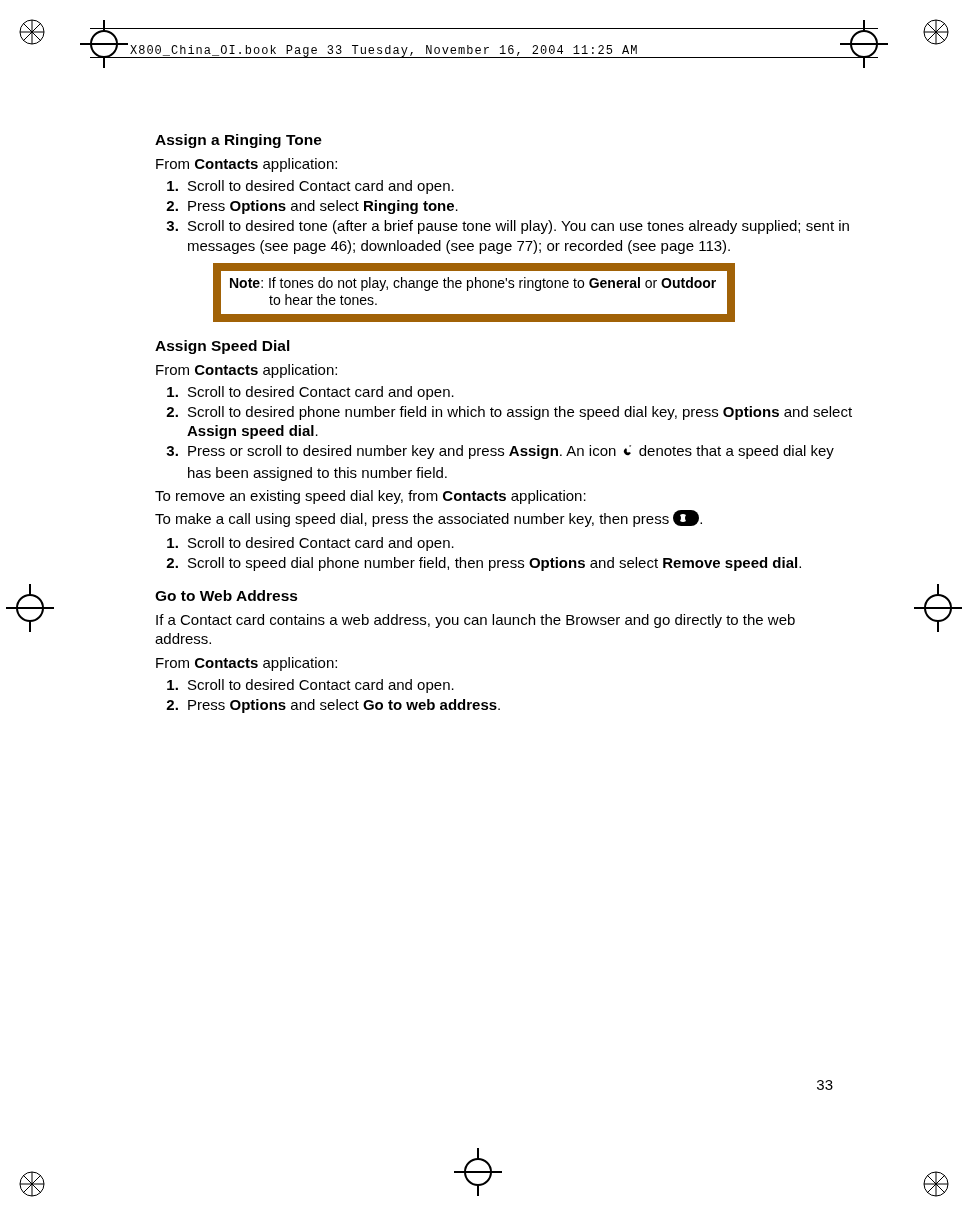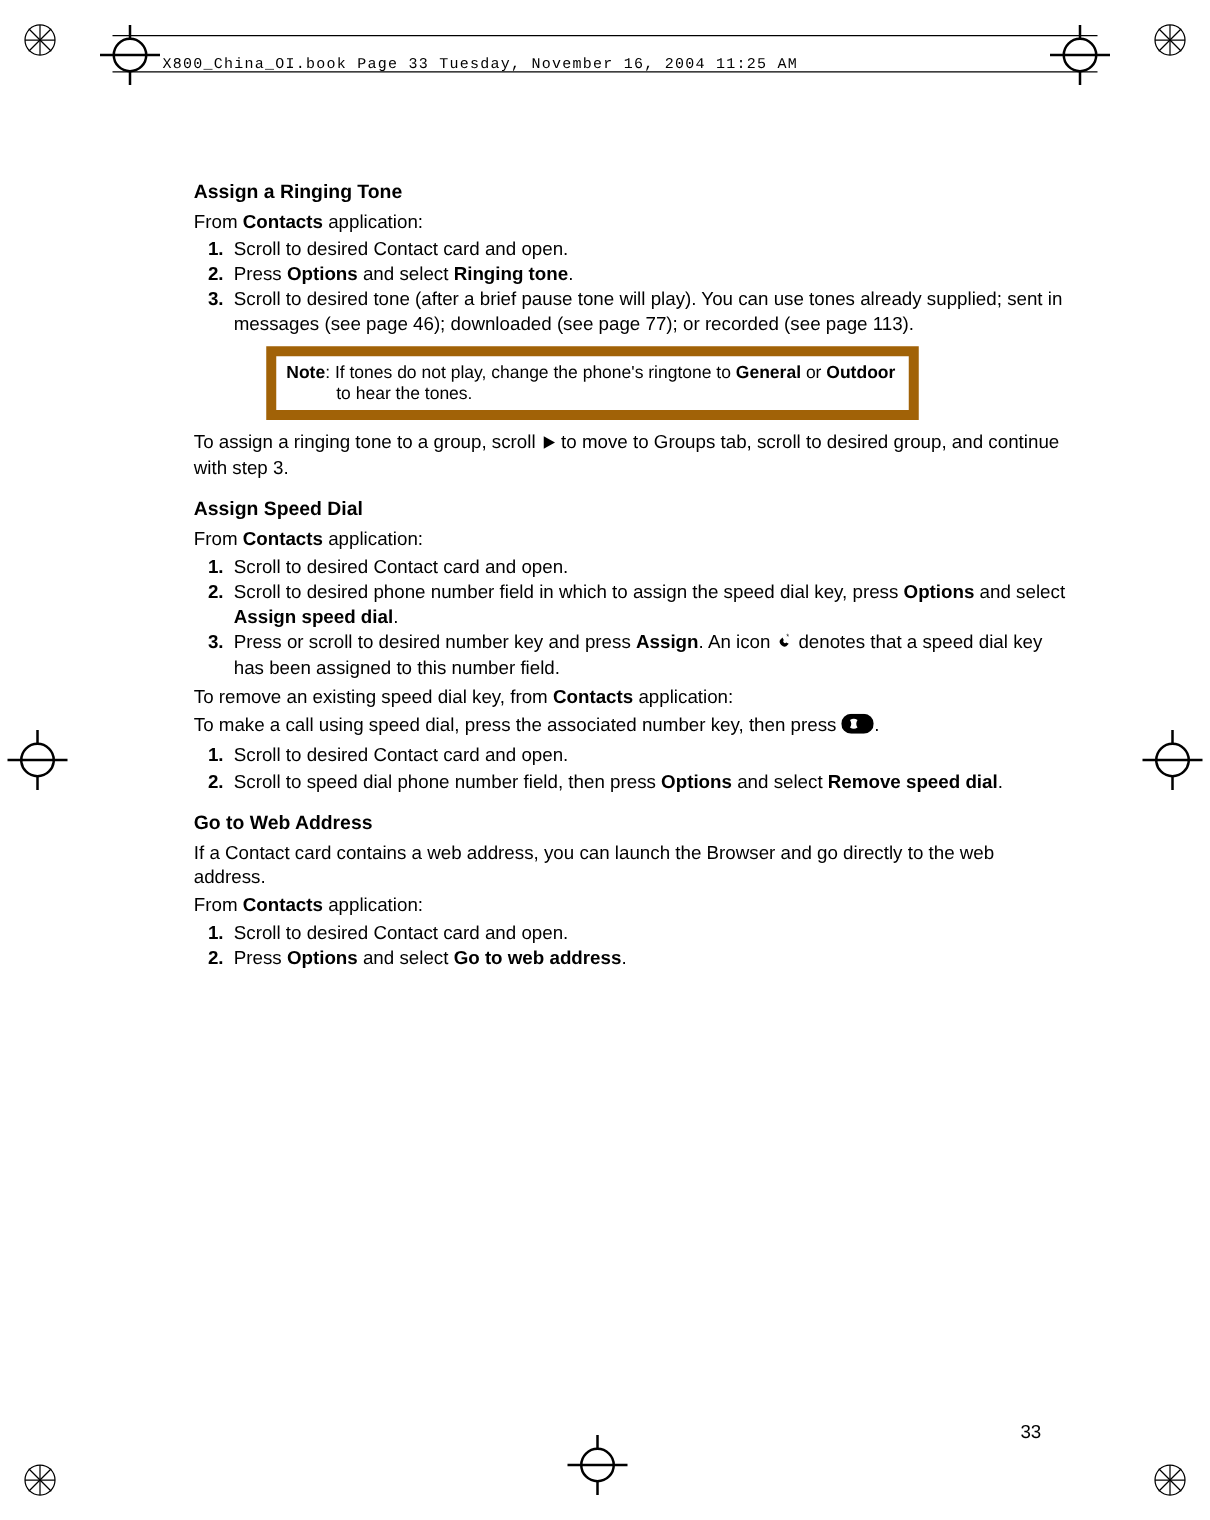--- a/index.html
+++ b/index.html
@@ -72,21 +72,21 @@
   .header-line-top { top: 0; }
   .header-line-bot { bottom: 0; }
   .header-text {
     font-family: "Courier New", monospace;
     font-size: 12px;
     letter-spacing: 1px;
     padding-left: 40px;
   }
   .content {
     position: absolute;
-    top: 144px;
+    top: 130px;
     left: 155px;
     width: 700px;
     font-size: 15px;
     line-height: 1.28;
   }
   .h3 {
     font-weight: bold;
     font-size: 15.5px;
     margin-top: 14px;
     margin-bottom: 4px;
@@ -121,21 +121,21 @@
     padding-left: 40px;
     text-indent: -40px;
   }
   .icon-inline {
     display: inline-block;
     vertical-align: -2px;
   }
   .page-num {
     position: absolute;
     right: 135px;
-    top: 1137px;
+    top: 1076px;
     font-size: 15px;
   }
 </style>
 </head>
 <body>
 
 <div class="crop-mark" style="top:12px;left:12px;">
   <svg width="28" height="28">
       <g stroke="#000" stroke-width="1" fill="none">
         <circle cx="14" cy="14" r="12"></circle>
@@ -215,25 +215,20 @@
     </li>
     <li><span>Scroll to desired tone (after a brief pause tone will play). You can use tones already supplied; sent in messages (see page 46); downloaded (see page 77); or recorded (see page 113).</span></li>
   </ol>
 
   <div class="note-box">
     <span class="note-body-indent">
       <b class="note-label">Note</b><span>: If tones do not play, change the phone's ringtone to </span><b>General</b><span> or </span><b>Outdoor</b><span> to hear the tones.</span>
     </span>
   </div>
 
-  <div class="para">
-    <span>To assign a ringing tone to a group, scroll </span><span class="icon-inline"><svg width="12" height="12">
-          <polygon points="2,1 11,6 2,11" fill="#000"></polygon>
-        </svg></span><span> to move to Groups tab, scroll to desired group, and continue with step 3.</span>
-  </div>
 
   <div class="h3">Assign Speed Dial</div>
   <div class="para">
     <span>From </span><b>Contacts</b><span> application:</span>
   </div>
   <ol>
     <li><span>Scroll to desired Contact card and open.</span></li>
     <li>
       <span>Scroll to desired phone number field in which to assign the speed dial key, press </span><b>Options</b><span> and select </span><b>Assign speed dial</b><span>.</span>
     </li>

